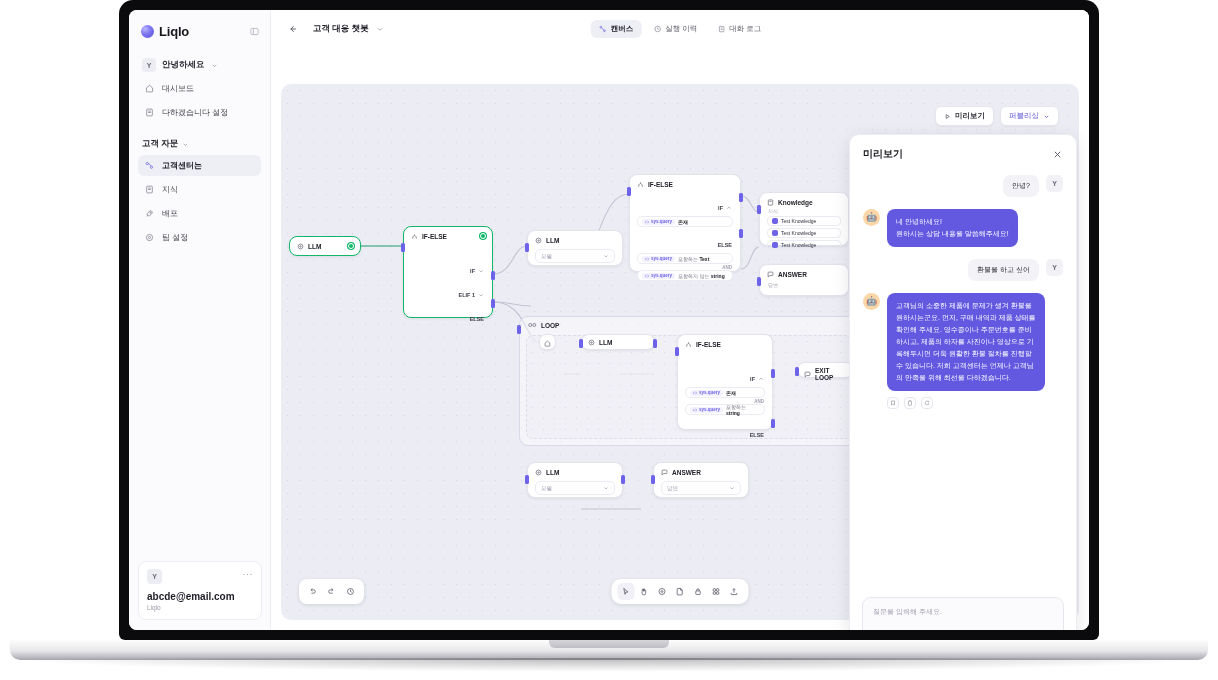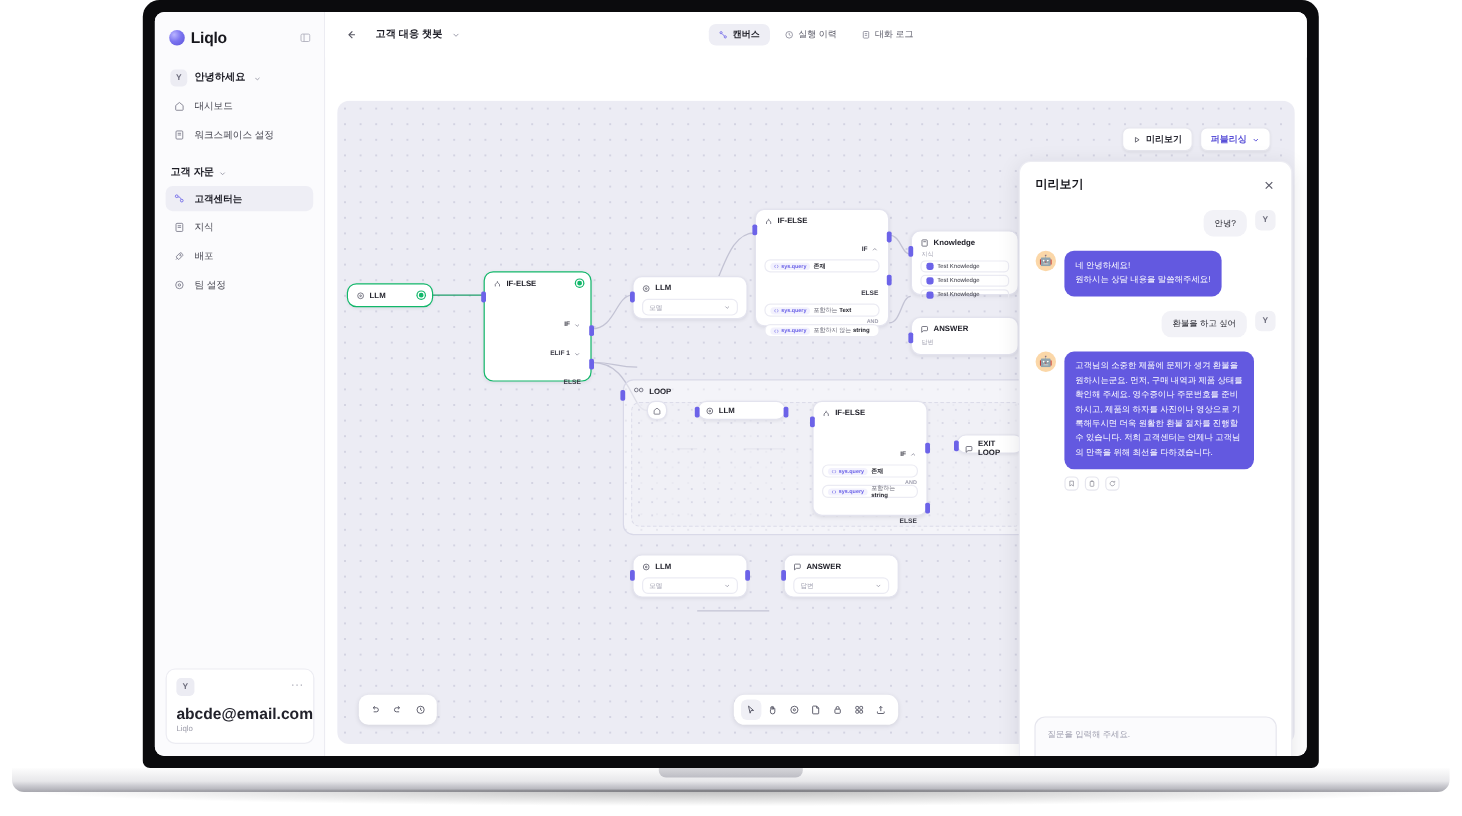--- a/index.html
+++ b/index.html
@@ -94,21 +94,21 @@
     background: #ffffff; border: 1px solid #ececf2; border-radius: 8px;
     padding: 7px 8px 8px 8px;
   }
   .user-top { display: flex; align-items: flex-start; justify-content: space-between; }
   .user-avatar {
     width: 15px; height: 15px; border-radius: 4px; background: #ececf3;
     color: #6b6b7b; font-size: 7px; font-weight: 700;
     display: flex; align-items: center; justify-content: center;
   }
   .dots { color: #9a9aa8; font-size: 9px; letter-spacing: 0.5px; line-height: 10px; }
-  .user-email { margin-top: 7px; font-size: 13px; color: #22222b; font-weight: 600; }
+  .user-email { margin-top: 7px; font-size: 10px; color: #22222b; font-weight: 600; }
   .user-org { margin-top: 2px; font-size: 6.5px; color: #9a9aa8; }
 
   
   .main { flex: 1; display: flex; flex-direction: column; background: #ffffff; position: relative; }
   .topbar {
     height: 38px; flex: 0 0 38px;
     display: flex; align-items: center; padding: 0 14px;
     background: #ffffff; position: relative;
   }
   .back-btn {
@@ -144,21 +144,21 @@
   .float-right {
     position: absolute; right: 20px; top: 22px; display: flex; gap: 6px; z-index: 30;
   }
   .btn-white {
     display: flex; align-items: center; gap: 4px;
     background: #ffffff; border: 1px solid #e6e6ee; border-radius: 6px;
     padding: 4px 8px; font-size: 7.5px; color: #2b2b35; font-weight: 600;
     box-shadow: 0 1px 2px rgba(0,0,0,0.05); cursor: pointer;
   }
   .btn-white .ico { display: flex; color: #4a4a56; }
-  .btn-publish { color: #5a51d8; font-weight: 700; }
+  .btn-publish { color: #5a51d8; font-weight: 400; }
 
   
   .node {
     position: absolute; background: #ffffff; border: 1px solid #e3e3ee;
     border-radius: 8px; box-shadow: 0 1px 3px rgba(20,20,43,0.07);
   }
   .node-hd {
     display: flex; align-items: center; gap: 4px;
     padding: 6px 7px 5px 7px; font-size: 6.5px; font-weight: 700; color: #22222b;
   }
@@ -335,21 +335,21 @@
         <span>대시보드</span>
       </div>
       <div class="nav-item">
         <span class="ico">
           <svg width="9" height="9" viewBox="0 0 16 16" fill="none" stroke="currentColor" stroke-width="1.3">
               <rect x="3" y="2" width="10" height="12" rx="1.4"></rect>
               <line x1="5.5" y1="5.5" x2="10.5" y2="5.5"></line>
               <line x1="5.5" y1="8" x2="10.5" y2="8"></line>
             </svg>
         </span>
-        <span>워크스페이스 설정</span>
+        <span>다하겠습니다 설정</span>
       </div>
 
       <div class="nav-section">
         <span>고객 자문</span>
         <span class="chev">
           <svg width="7" height="7" viewBox="0 0 16 16" fill="none" stroke="currentColor" stroke-width="1.8">
               <polyline points="4,6.5 8,10.5 12,6.5"></polyline>
             </svg>
         </span>
       </div>

